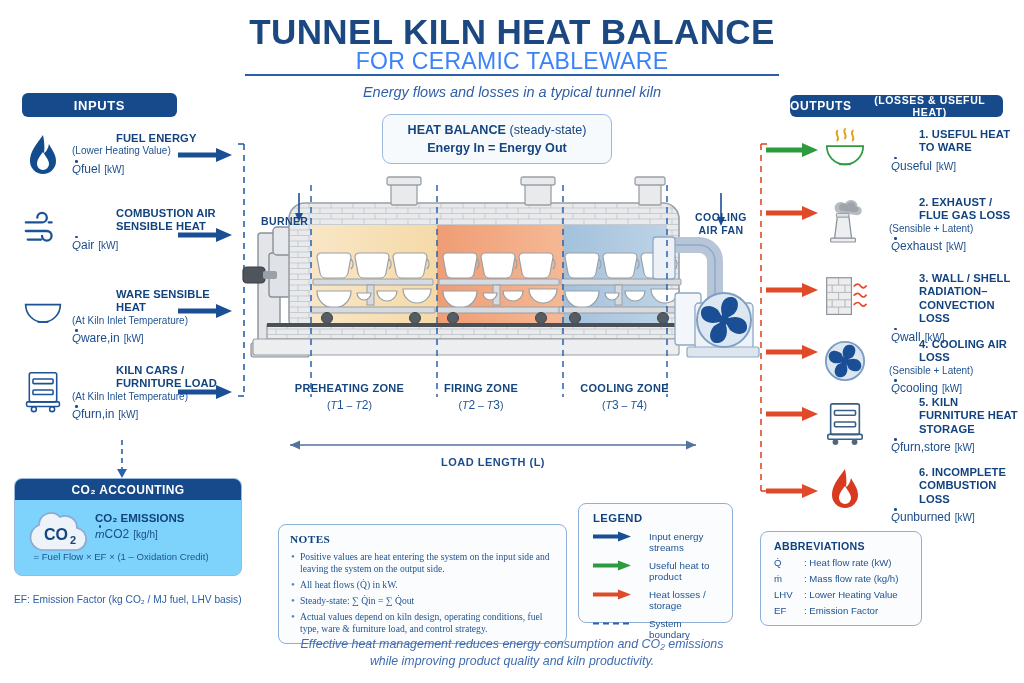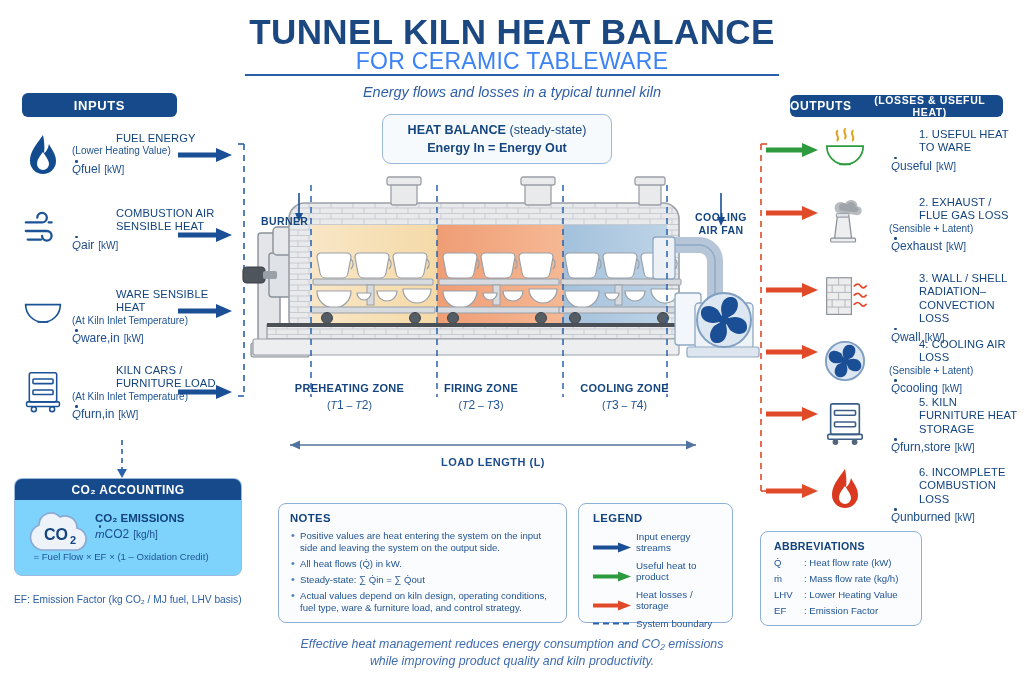--- a/index.html
+++ b/index.html
@@ -38,21 +38,21 @@
     text-align:center;font-weight:bold;
     display:flex;align-items:center;justify-content:center;
     font-size:13px;letter-spacing:.6px;
   }
   #inputs-badge{left:22px;top:93px;width:155px;height:24px;}
   #outputs-badge{left:790px;top:95px;width:213px;height:22px;font-size:12px;}
   #outputs-badge .sub{font-weight:bold;font-size:10.5px;margin-left:5px;}
 
   
   .io-row{display:flex;align-items:flex-start;}
-  .io-title{font-size:11.2px;font-weight:normal;line-height:13.4px;color:#12437f;letter-spacing:.1px;padding-left:44px;}
+  .io-title{font-size:11.2px;font-weight:bold;line-height:13.4px;color:#12437f;letter-spacing:.1px;padding-left:44px;}
   .io-sub{font-size:10px;color:#1f5391;line-height:12.5px;}
   .io-sym{font-size:11.5px;color:#1b4c8c;margin-top:4px;white-space:nowrap;}
   .sm{font-size:12px;margin-top:20px;}
   .unit{font-size:10px;margin-left:4px;}
 
   .qdot{position:relative;display:inline-block;font-style:italic;}
   .qdot::before{
     content:"";position:absolute;left:50%;top:-3px;margin-left:-1.3px;
     width:2.6px;height:2.6px;border-radius:50%;background:currentColor;
   }
@@ -78,28 +78,28 @@
   #co2-head{height:21px;background:#164a8a;color:#fff;font-weight:bold;
     font-size:12px;display:flex;align-items:center;justify-content:center;letter-spacing:.4px;}
   #co2-body{padding:6px 8px 0 8px;display:flex;gap:6px;}
   #co2-title{font-size:11.5px;font-weight:bold;color:#12437f;}
   #co2-sym{font-size:11.5px;margin-top:3px;color:#1b4c8c;}
   #co2-formula{position:absolute;left:12px;top:551px;width:218px;text-align:center;
     font-size:9.6px;color:#1f5391;}
   #ef-note{left:14px;top:594px;width:230px;font-size:10.2px;color:#2a5ea6;}
 
   
-  #notes-box{left:278px;top:503px;width:287px;height:118px;}
+  #notes-box{left:278px;top:524px;width:287px;height:118px;font-family:Liberation Serif, serif;}
   #legend-box{left:578px;top:503px;width:153px;height:118px;}
   .box-title{font-size:11.3px;font-weight:bold;color:#12437f;letter-spacing:.4px;}
   #notes-list{margin:6px 0 0 0;padding:0;list-style:none;}
   #notes-list li{font-size:9.6px;color:#1f5391;line-height:12.3px;margin-bottom:3.5px;
     padding-left:10px;position:relative;}
   #notes-list li::before{content:"\2022";position:absolute;left:1px;top:-1px;font-size:11px;color:#4d80bf;}
-  .legend-row{display:flex;align-items:flex-end;gap:3px;margin-top:7px;}
+  .legend-row{display:flex;align-items:flex-start;gap:16px;margin-top:7px;}
   .legend-label{font-size:9.8px;color:#1f5391;}
 
   
   #abbr-box{left:760px;top:531px;width:160px;height:93px;}
   #abbr-title{font-size:10.6px;font-weight:bold;color:#12437f;letter-spacing:.3px;}
   .abbr-row{display:flex;font-size:9.6px;color:#1f5391;margin-top:5px;line-height:11px;}
   .abbr-k{width:30px;flex:none;}
   .abbr-v{flex:1;}
 
   

